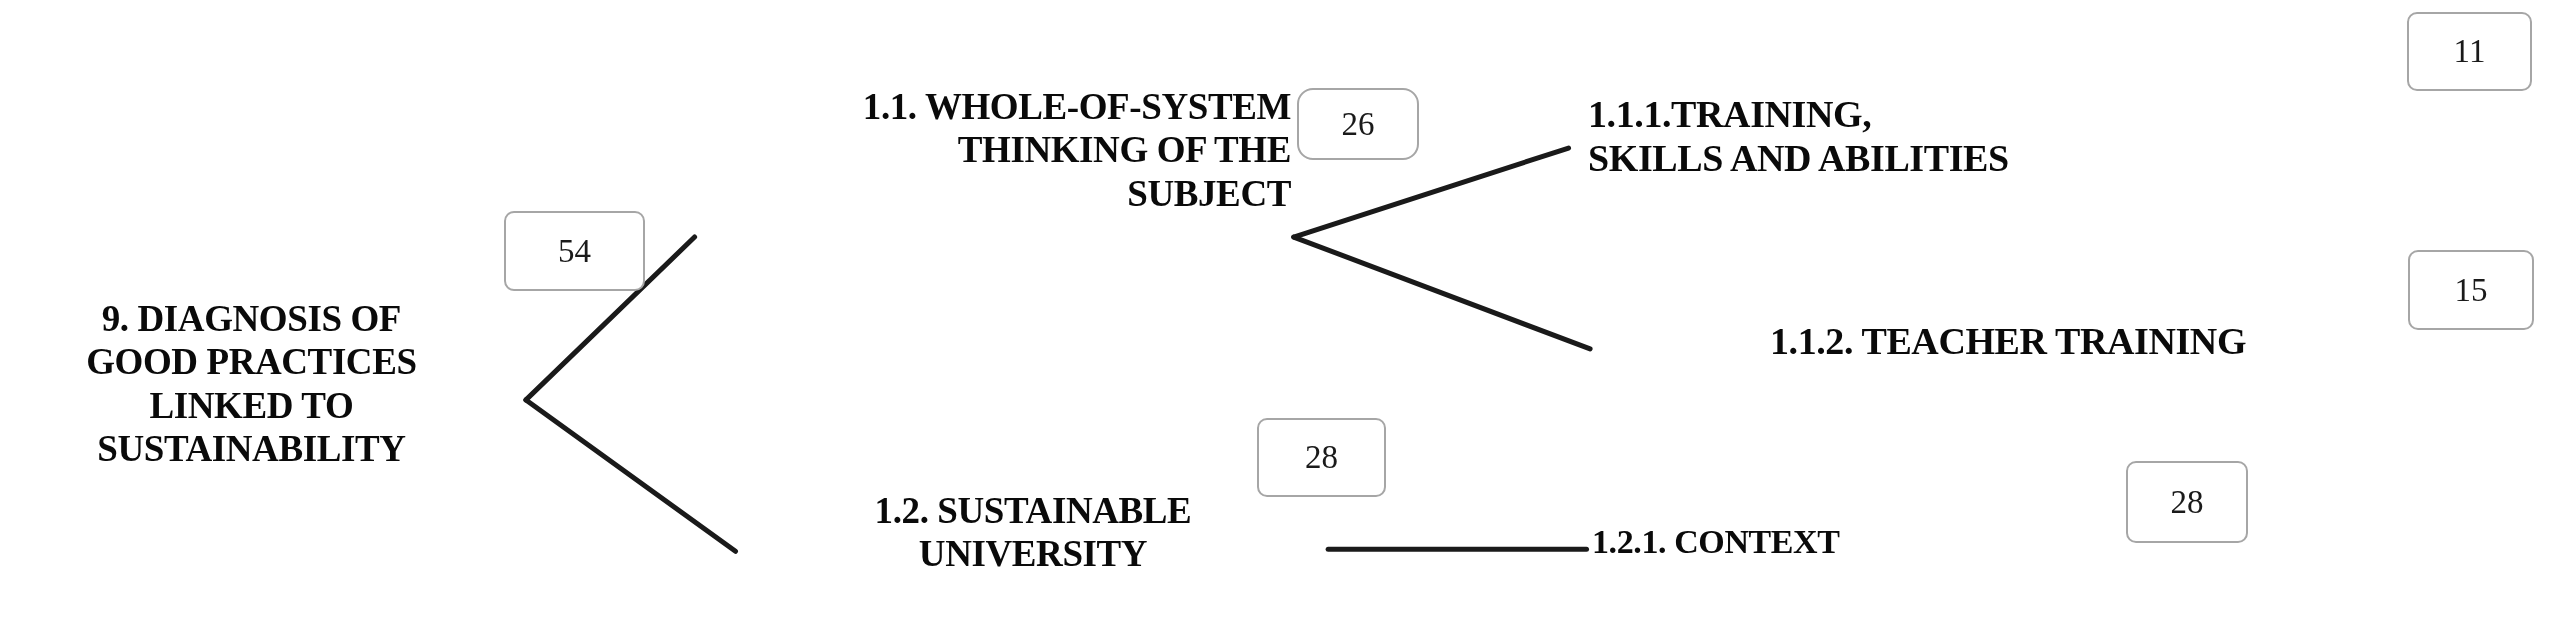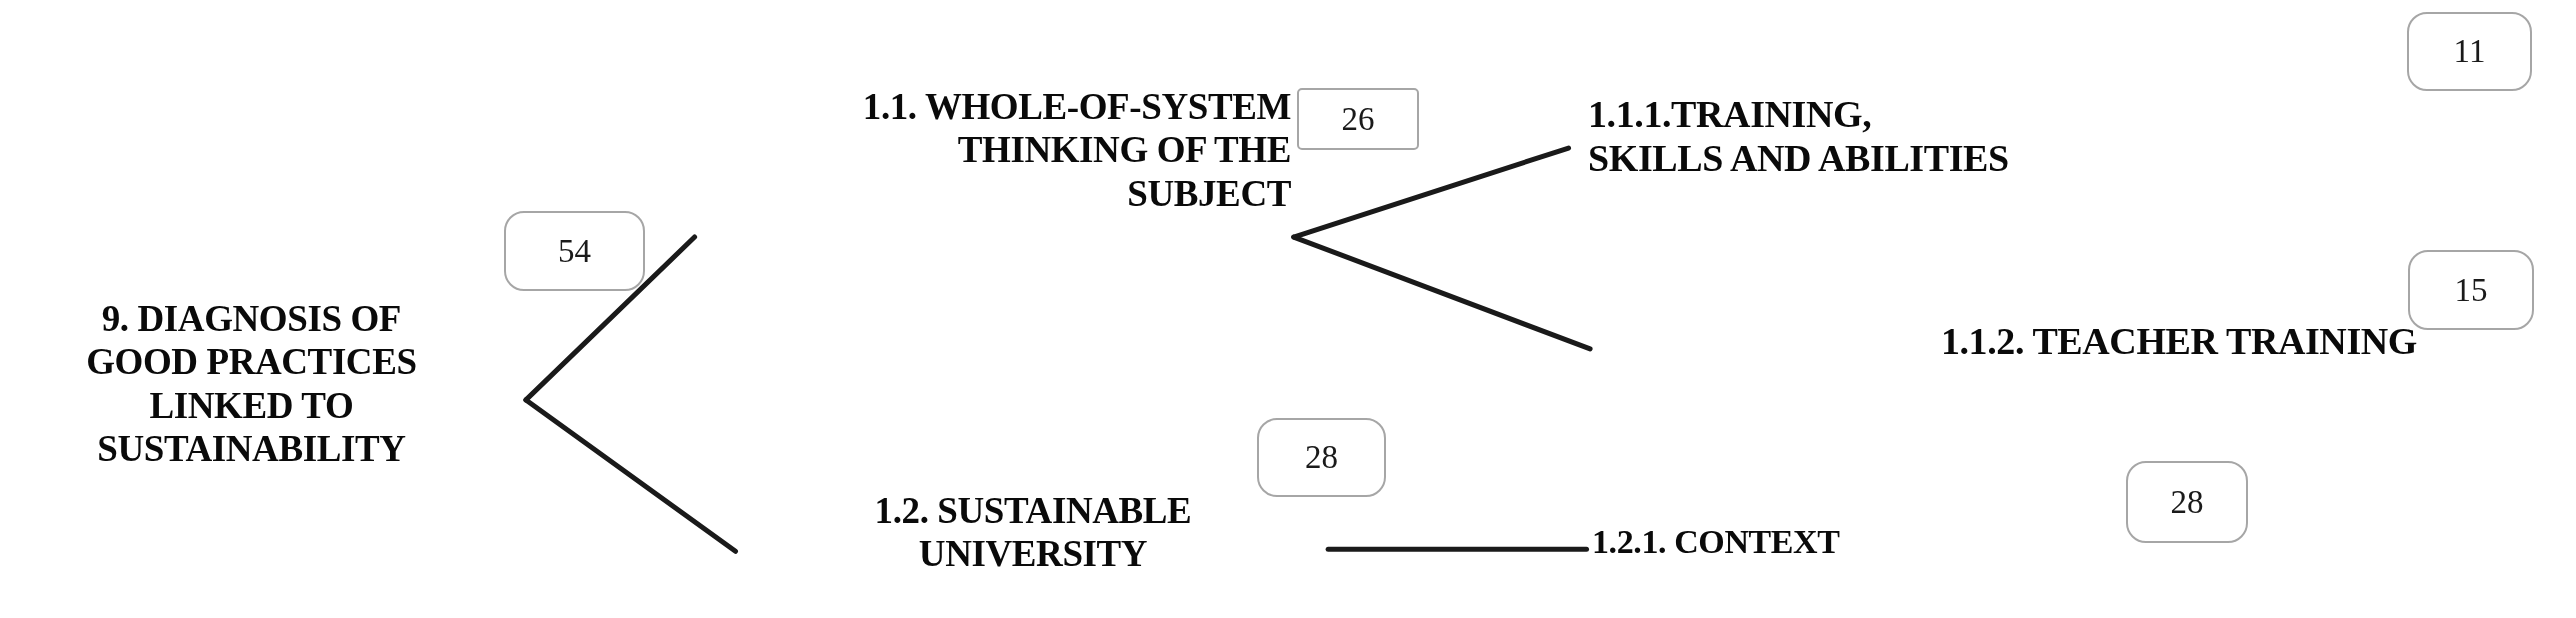--- a/index.html
+++ b/index.html
@@ -52,47 +52,47 @@
     left: 1588px;
     top: 92px;
     width: 847px;
     text-align: left;
     font-size: 38px;
   }
   #node-l2-2 {
     left: 1599px;
     top: 319px;
     width: 818px;
-    text-align: right;
+    text-align: center;
     font-size: 38px;
   }
   #node-l2-3 {
     left: 1592px;
     top: 522px;
     width: 545px;
     text-align: left;
     font-size: 34px;
   }
   .count-badge {
     position: absolute;
     box-sizing: border-box;
     background: #ffffff;
     border: 2.9px solid #a6a6a6;
-    border-radius: 20px;
+    border-radius: 10px;
     font-family: "Liberation Serif", "DejaVu Serif", serif;
     font-weight: normal;
     color: #1a1a1a;
     display: flex;
     align-items: center;
     justify-content: center;
     font-size: 33px;
     line-height: 1;
   }
   #badge-root  { left: 504px;  top: 211px; width: 141px; height: 80px; }
-  #badge-l1-1  { left: 1297px; top: 88px; width: 122px; height: 62px;  border-radius: 5px; }
+  #badge-l1-1  { left: 1297px; top: 88px; width: 122px; height: 72px;  border-radius: 16px; }
   #badge-l1-2  { left: 1257px; top: 418px; width: 129px; height: 79px; }
   #badge-l2-1  { left: 2407px; top: 11.5px;  width: 125px; height: 79px; }
   #badge-l2-2  { left: 2408px; top: 250px; width: 126px; height: 80px; }
   #badge-l2-3  { left: 2126px; top: 461px; width: 122px; height: 82px; }
   #edges {
     position: absolute;
     left: 0;
     top: 0;
     width: 2576px;
     height: 619px;

